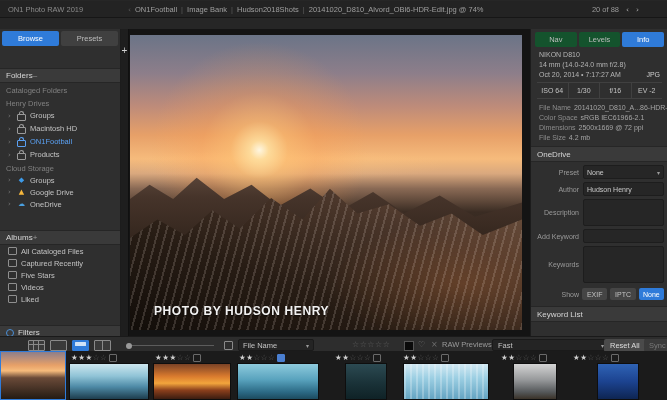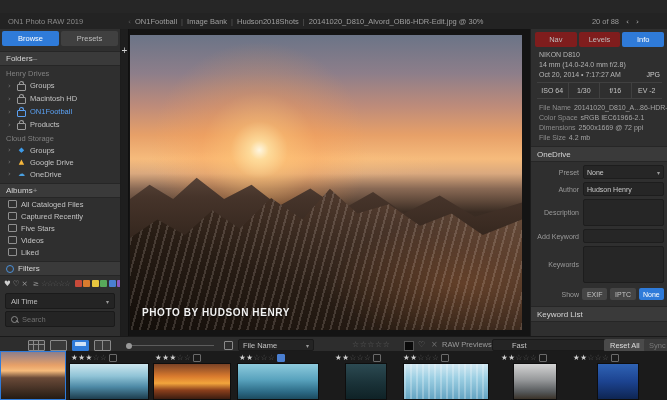--- a/index.html
+++ b/index.html
@@ -6,35 +6,35 @@
   #app{position:relative;width:667px;height:400px;background:#262626;overflow:hidden;
        font-family:"Liberation Sans",sans-serif;color:#c9c9c9;-webkit-font-smoothing:antialiased;}
   .glyph{font-family:"DejaVu Sans",sans-serif;}
 
   
   #titlebar{position:absolute;left:0;top:0;width:667px;height:13px;background:#2a2a2a;border-bottom:1px solid #1c1c1c;}
   #traffic-green{position:absolute;left:14px;top:4px;width:7px;height:7px;border-radius:50%;background:#2ecc40;}
   #win-title{position:absolute;left:0;right:0;top:2px;text-align:center;font-size:8px;color:#a8a8a8;}
 
   
-  #header{position:absolute;left:0;top:13px;width:667px;height:16px;background:#232323;border-bottom:1px solid #161616;font-size:7.5px;color:#9a9a9a;}
+  #header{position:absolute;left:0;top:1px;width:667px;height:16px;background:#232323;border-bottom:1px solid #161616;font-size:7.5px;color:#9a9a9a;}
   #app-label{position:absolute;left:8px;top:4px;color:#8a8a8a;}
   #breadcrumb{position:absolute;left:128px;top:4px;display:flex;gap:4px;align-items:center;white-space:nowrap;}
   #breadcrumb .crumb{color:#9f9f9f;}
   #breadcrumb .sep{color:#5c5c5c;}
   #counter-box{position:absolute;right:28px;top:4px;display:flex;gap:7px;color:#9a9a9a;}
   #counter-box .navg{color:#b5b5b5;cursor:default;}
 
   
   #sidebar{position:absolute;left:0;top:29px;width:120px;height:307px;background:#2f2f2f;border-right:1px solid #1c1c1c;font-size:7.5px;overflow:hidden;}
   .tabs-row{display:flex;gap:2px;padding:2px 2px 2px 2px;}
   .tab{flex:1;text-align:center;padding:3px 0;background:#404040;color:#bdbdbd;border-radius:2px;font-size:7.5px;}
   .tab.active{background:#2f7bd9;color:#fff;}
   .sec-head{display:flex;align-items:center;background:#3a3a3a;color:#d6d6d6;
-            padding:2px 6px;margin-top:3px;font-size:8px;border-top:1px solid #262626;border-bottom:1px solid #262626;}
+            padding:2px 6px;margin-top:20px;font-size:8px;border-top:1px solid #262626;border-bottom:1px solid #262626;}
   .sec-ctl{color:#9a9a9a;font-size:8px;}
   .grp-label{color:#808080;padding:3px 6px 1px 6px;}
   .tree-item{display:flex;align-items:center;gap:4px;padding:1.5px 4px 1.5px 8px;color:#c3c3c3;cursor:default;}
   .tree-item .chev{color:#777;font-size:7px;width:5px;}
   .tree-item.sel{color:#5aa0f2;}
   .lock{width:7px;height:5px;border:1px solid #9a9a9a;border-radius:1px;position:relative;margin-top:3px;flex:none;}
   .lock:before{content:'';position:absolute;top:-4px;left:1px;width:3px;height:3px;border:1px solid #9a9a9a;border-bottom:none;border-radius:3px 3px 0 0;}
   .tree-item.sel .lock,{border-color:#5aa0f2;}
   .tree-item.sel .lock{border-color:#5aa0f2;}
   .tree-item.sel .lock:before{border-color:#5aa0f2;}
@@ -62,26 +62,26 @@
       radial-gradient(ellipse 60% 8% at 40% 44%, rgba(255,200,130,0.35), rgba(255,200,130,0) 70%);}
   #ridge-far{position:absolute;left:0;right:0;top:40%;height:60%;
       background:linear-gradient(180deg,#6e5648 0%,#46342a 25%,#241a13 70%,#1a120d 100%);
       clip-path:polygon(0 26%,5% 18%,11% 26%,17% 14%,24% 26%,31% 18%,38% 30%,46% 20%,54% 32%,62% 22%,70% 34%,79% 24%,88% 36%,100% 28%,100% 100%,0 100%);}
   #ridge-fore{position:absolute;left:0;right:0;top:48%;height:52%;
       background:
         repeating-linear-gradient(105deg, rgba(242,226,216,0.16) 0 2px, rgba(242,226,216,0) 2px 8px),
         radial-gradient(ellipse 50% 60% at 85% 70%, rgba(210,120,60,0.25), rgba(210,120,60,0) 70%),
         linear-gradient(200deg,#7c5b44 0%,#4c372b 30%,#271c14 65%,#120d09 100%);
       clip-path:polygon(0 40%,7% 28%,14% 38%,21% 22%,28% 34%,36% 14%,44% 28%,51% 8%,58% 24%,66% 18%,74% 32%,82% 24%,90% 38%,100% 28%,100% 100%,0 100%);}
-  #watermark{position:absolute;left:12px;bottom:12px;color:#f2f2f2;font-size:10px;font-weight:bold;letter-spacing:0.6px;text-shadow:0 1px 2px rgba(0,0,0,0.6);}
+  #watermark{position:absolute;left:24px;bottom:12px;color:#f2f2f2;font-size:12px;font-weight:bold;letter-spacing:0.6px;text-shadow:0 1px 2px rgba(0,0,0,0.6);}
 
   
   #infopanel{position:absolute;left:530px;top:29px;width:137px;height:307px;background:#2f2f2f;border-left:1px solid #1c1c1c;font-size:7px;overflow:hidden;}
   #info-tabs{display:flex;gap:2px;padding:3px 4px 2px 4px;}
-  .itab{flex:1;text-align:center;padding:3px 0;background:#7f1d1d;color:#bdbdbd;border-radius:2px;font-size:7.5px;}
+  .itab{flex:1;text-align:center;padding:3px 0;background:#14532d;color:#bdbdbd;border-radius:2px;font-size:7.5px;}
   .itab.active{background:#2f7bd9;color:#fff;}
   .info-line{padding:1.5px 8px;color:#b5b5b5;}
   .dt-row{display:flex;justify-content:space-between;align-items:center;padding:1.5px 8px;color:#b5b5b5;}
   #fmt{color:#cfcfcf;}
   #exposure{display:flex;margin:3px 6px;border-top:1px solid #404040;border-bottom:1px solid #404040;}
   #exposure .exp{flex:1;text-align:center;padding:4px 0;color:#c3c3c3;border-left:1px solid #404040;}
   #exposure .exp:first-child{border-left:none;}
   .det-row{padding:1.5px 8px;color:#a5a5a5;display:flex;gap:3px;white-space:nowrap;overflow:hidden;}
   .det-row .dl{color:#8d8d8d;flex:none;}
   .md-head{display:flex;justify-content:space-between;background:#3a3a3a;color:#d6d6d6;padding:2.5px 6px;margin-top:4px;font-size:8px;border-top:1px solid #262626;border-bottom:1px solid #262626;}
@@ -110,21 +110,21 @@
   .vm.compare-view:after{content:'';position:absolute;left:6.5px;top:0;bottom:0;width:1px;background:#8a8a8a;}
   #size-slider{position:absolute;left:128px;top:8px;width:86px;height:1px;background:#5c5c5c;}
   #slider-knob{position:absolute;left:-2px;top:-2.5px;width:6px;height:6px;border-radius:50%;background:#9a9a9a;}
   #label-toggle{position:absolute;left:224px;top:4px;width:7px;height:7px;border:1px solid #8a8a8a;border-radius:1px;}
   #sort-dd{position:absolute;left:238px;top:2px;width:66px;height:10px;background:#242424;border:1px solid #1a1a1a;border-radius:2px;display:flex;justify-content:space-between;align-items:center;padding:0 4px;color:#c3c3c3;}
   #tb-stars{position:absolute;left:352px;top:2.5px;color:#6f6f6f;font-size:8px;letter-spacing:0.5px;}
   #tb-chip{position:absolute;left:404px;top:3.5px;width:8px;height:8px;background:#0a0a0a;border:1px solid #555;}
   #tb-like{position:absolute;left:418px;top:2.5px;color:#6f6f6f;font-size:8px;}
   #tb-x{position:absolute;left:431px;top:2.5px;color:#6f6f6f;font-size:8px;}
   #rawprev{position:absolute;left:442px;top:3px;color:#9a9a9a;}
-  #rawprev-dd{position:absolute;left:492px;top:2px;width:106px;height:10px;background:#242424;border:1px solid #1a1a1a;border-radius:2px;display:flex;justify-content:space-between;align-items:center;padding:0 19px;color:#c3c3c3;}
+  #rawprev-dd{position:absolute;left:492px;top:2px;width:106px;height:10px;background:#242424;border:1px solid #1a1a1a;border-radius:2px;display:flex;justify-content:space-between;align-items:center;padding:0 5px;color:#c3c3c3;}
   #reset-btn{position:absolute;left:604px;top:1.5px;background:#4a4a4a;border-radius:2px;padding:2px 6px;color:#dedede;}
   #sync-btn{position:absolute;left:644px;top:1.5px;background:#3a3a3a;border-radius:2px;padding:2px 5px;color:#787878;}
 
   
   #filmstrip{position:absolute;left:0;top:351px;width:667px;height:49px;background:#1b1b1b;display:flex;align-items:flex-start;}
   .fcell{position:relative;flex:none;height:49px;}
   .fstars{position:absolute;top:2px;left:4px;font-size:7.5px;letter-spacing:-0.5px;display:flex;align-items:center;gap:1px;}
   .fstars .on{color:#cfcfcf;} .fstars .off{color:#5f5f5f;}
   .fcheck{width:6px;height:6px;border:1px solid #6a6a6a;border-radius:1px;margin-left:2px;}
   .fcheck.on{background:#4a7fd1;border-color:#4a7fd1;}
@@ -148,39 +148,40 @@
   <div id="header">
     <span id="app-label">ON1 Photo RAW 2019</span>
     <div id="breadcrumb">
       <span class="sep glyph">‹</span>
     <span class="crumb">ON1Football</span>
         <span class="sep">|</span>
         <span class="crumb">Image Bank</span>
         <span class="sep">|</span>
         <span class="crumb">Hudson2018Shots</span>
         <span class="sep">|</span>
-        <span class="crumb">20141020_D810_Alvord_OBl6-HDR-Edit.jpg @ 30%</span>
+        <span class="crumb">20141020_D810_Alvord_OBl6-HDR-Edit.jpg @ 74%</span>
       </div>
     <div id="counter-box">
       <span>20 of 88</span>
       <span class="navg glyph">‹</span>
       <span class="navg glyph">›</span>
     </div>
   </div>
 
   <div id="sidebar">
     <div class="tabs-row">
       <div class="tab active">Browse</div>
       <div class="tab">Presets</div>
     </div>
 
     <div class="sec-head">
       <span>Folders</span>
       <span class="sec-ctl">–</span>
     </div>
+    <div class="grp-label">Cataloged Folders</div>
     <div class="grp-label">Henry Drives</div>
     <div id="local-drives">
         <div class="tree-item">
           <span class="chev glyph">›</span>
           <span class="lock"></span>
           <span>Groups</span>
         </div>
         <div class="tree-item">
           <span class="chev glyph">›</span>
           <span class="lock"></span>

